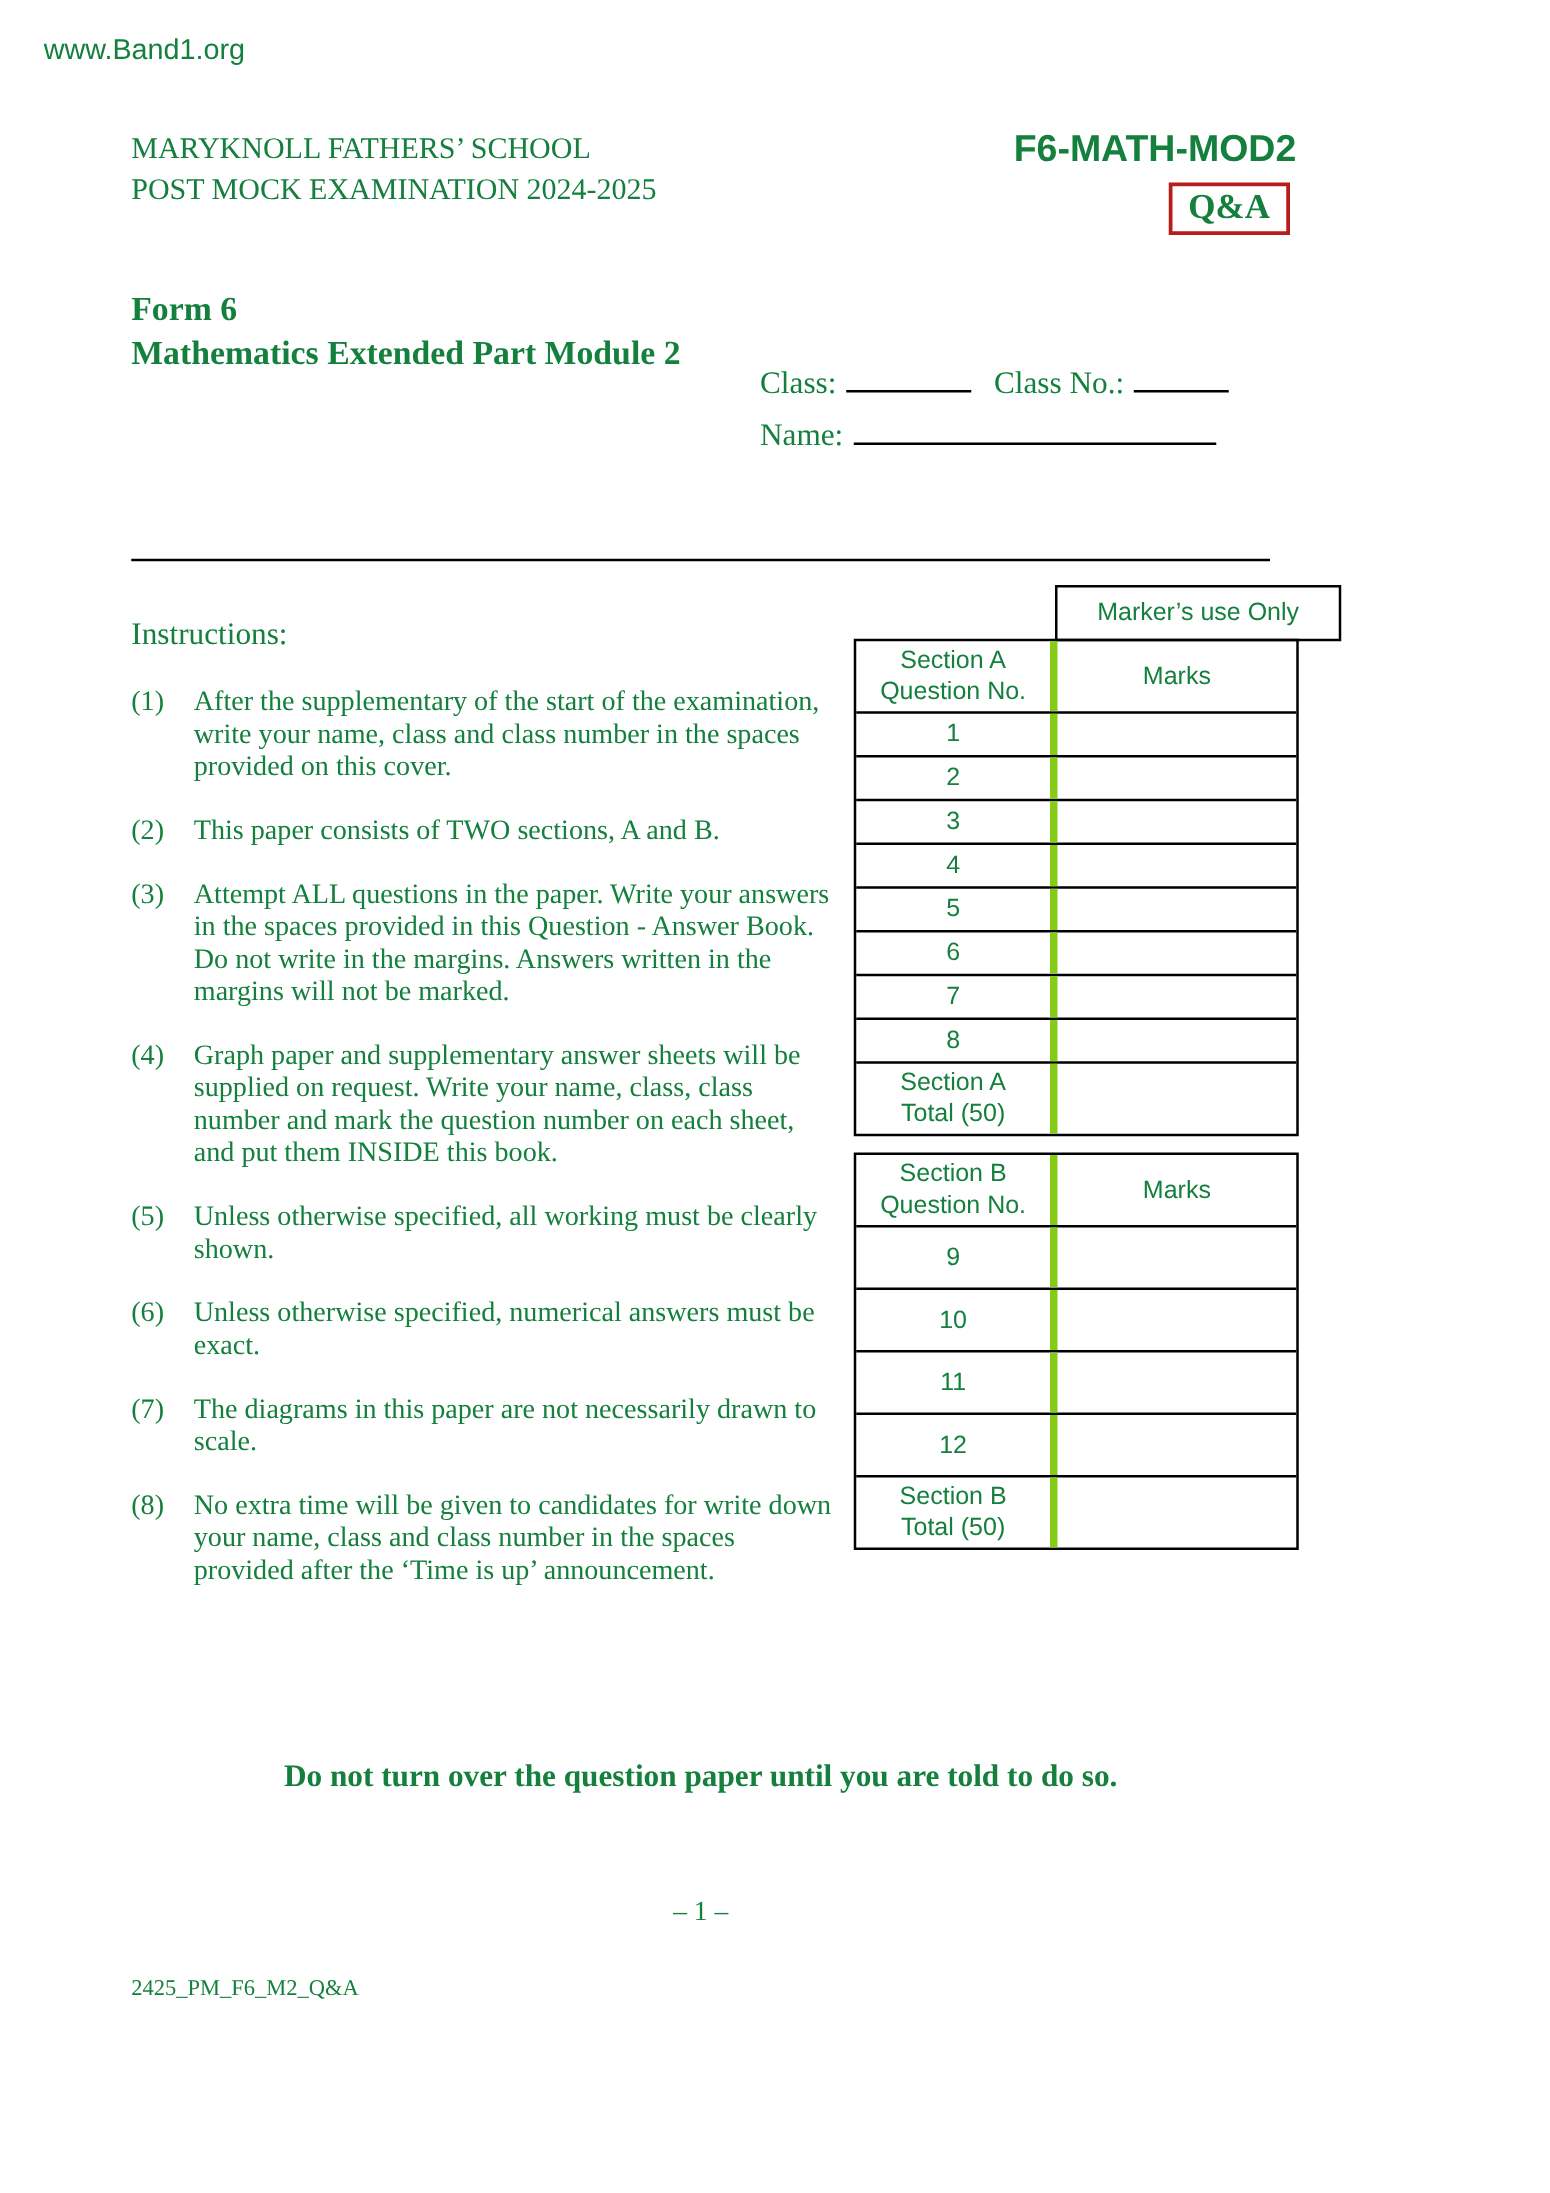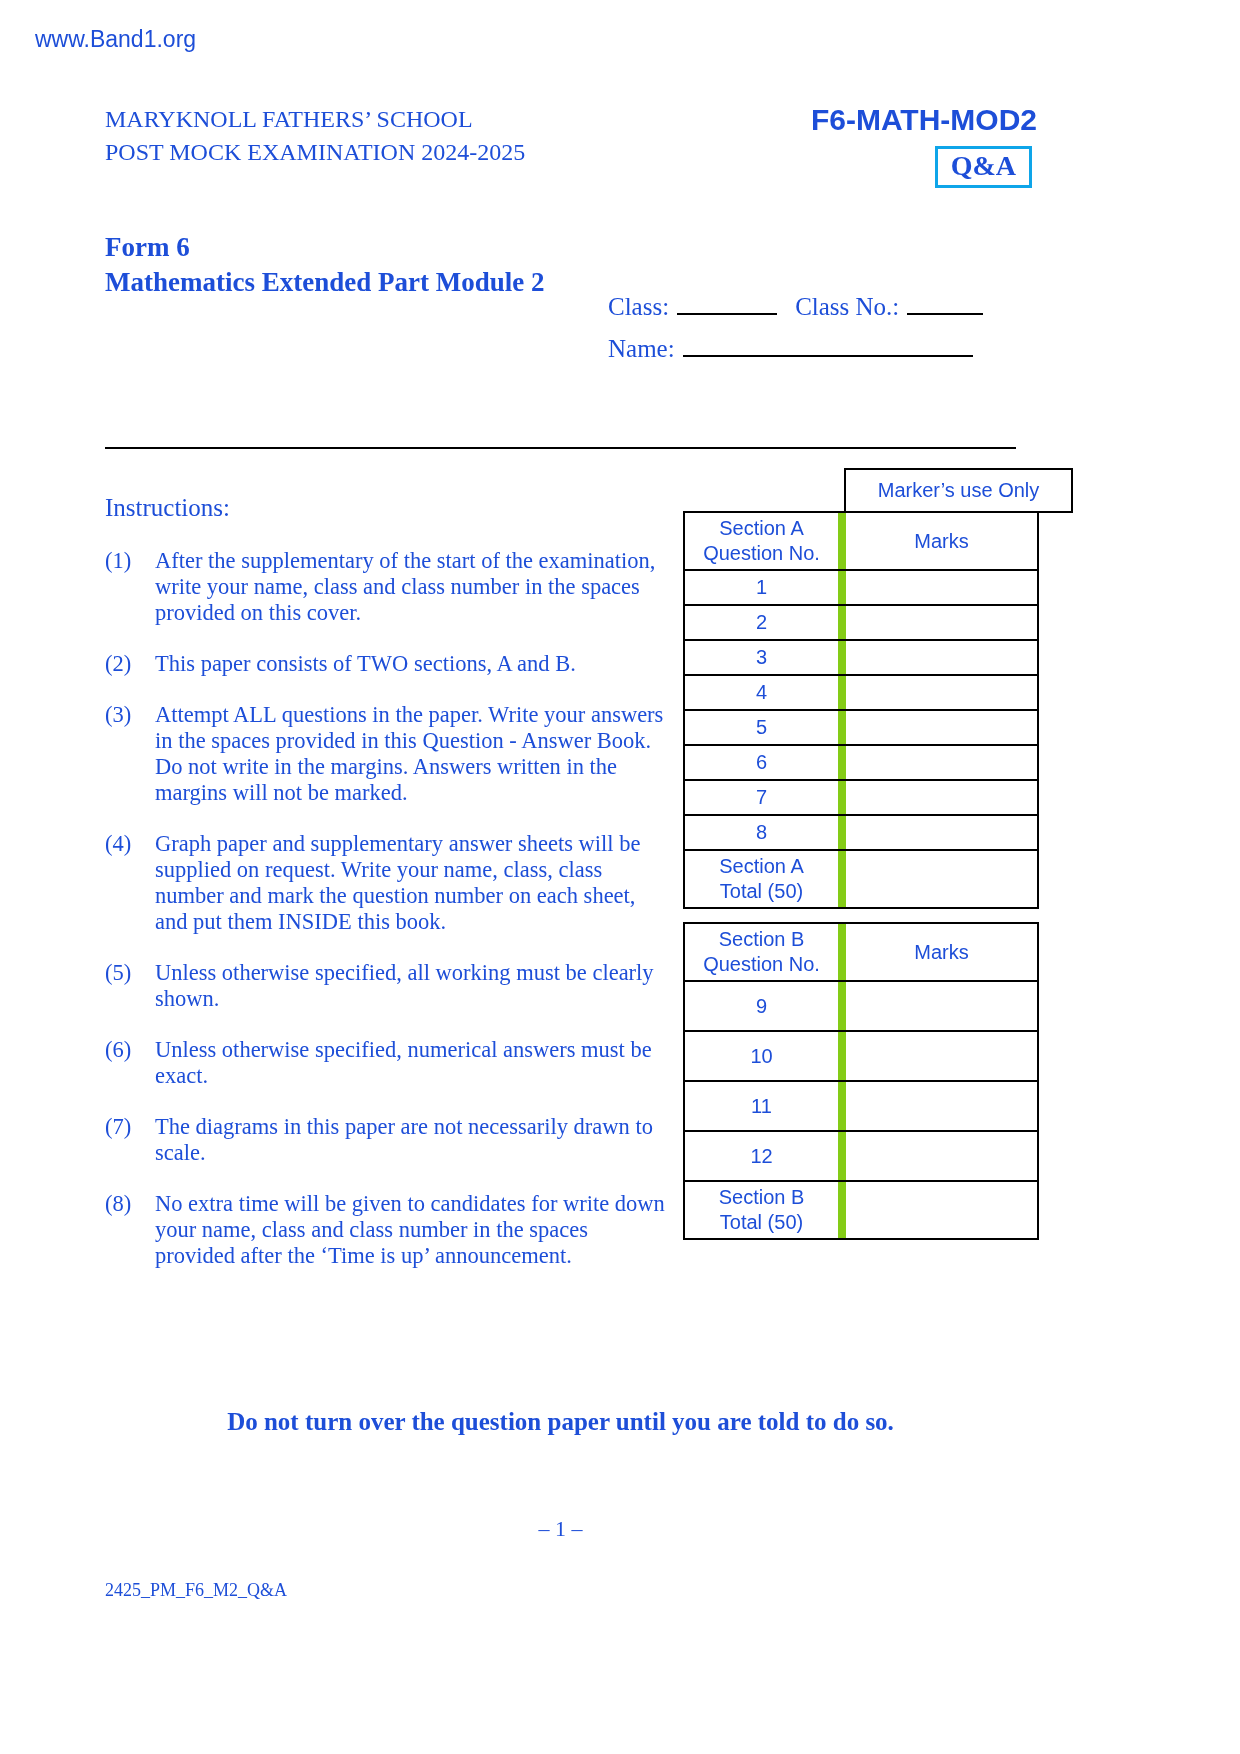--- a/index.html
+++ b/index.html
@@ -1,41 +1,41 @@
 <!DOCTYPE html>
 <html><head>
 <meta charset="utf-8">
 <style>
   html,body { margin:0; padding:0; background:#e8e8e8; }
   .page {
     position:relative;
     width:1240px; height:1754px;
     background:#ffffff;
-    color:#1d4ed8;
+    color:#15803d;
     font-family:"Liberation Serif", serif;
     margin:0 auto;
     overflow:hidden;
   }
   .watermark {
     position:absolute; left:35px; top:26px;
     font-family:"Liberation Sans", sans-serif;
     font-size:23px;
   }
   .header-left {
     position:absolute; left:105px; top:103px;
     font-size:24px; line-height:33px;
   }
   .paper-code {
     position:absolute; right:203px; top:103px;
     font-family:"Liberation Sans", sans-serif;
     font-weight:bold; font-size:30px;
   }
   .qa-badge {
     position:absolute; right:208px; top:146px;
-    border:3px solid #0ea5e9;
+    border:3px solid #b91c1c;
     padding:1px 13px 3px 13px;
     font-weight:bold; font-size:28px;
   }
   .form-block {
     position:absolute; left:105px; top:190px;
     font-weight:bold; font-size:27px; line-height:35px;margin-top:40px;
   }
   .student-block {
     position:absolute; left:608px; top:286px;
     font-size:25px; line-height:42px;
@@ -88,21 +88,21 @@
   .mtable {
     border:2px solid #000;
     margin-top:-2px;
   }
   .mtable.gap { margin-top:13px; }
   .mrow { display:flex; }
   .mrow + .mrow { border-top:2px solid #000; }
   .qcell {
     box-sizing:border-box;
     flex:0 0 161px;
-    border-right:8px solid #84cc16;
+    border-right:6px solid #84cc16;
     display:flex; align-items:center; justify-content:center;
     white-space:pre-line;
     line-height:25px;
     padding:3px 2px;
   }
   .mcell { flex:1; display:flex; align-items:center; justify-content:center; }
   .h-a    { min-height:56px; }
   .r-a    { min-height:33px; }
   .t-a    { min-height:52px; }
   .h-b    { min-height:54px; }

